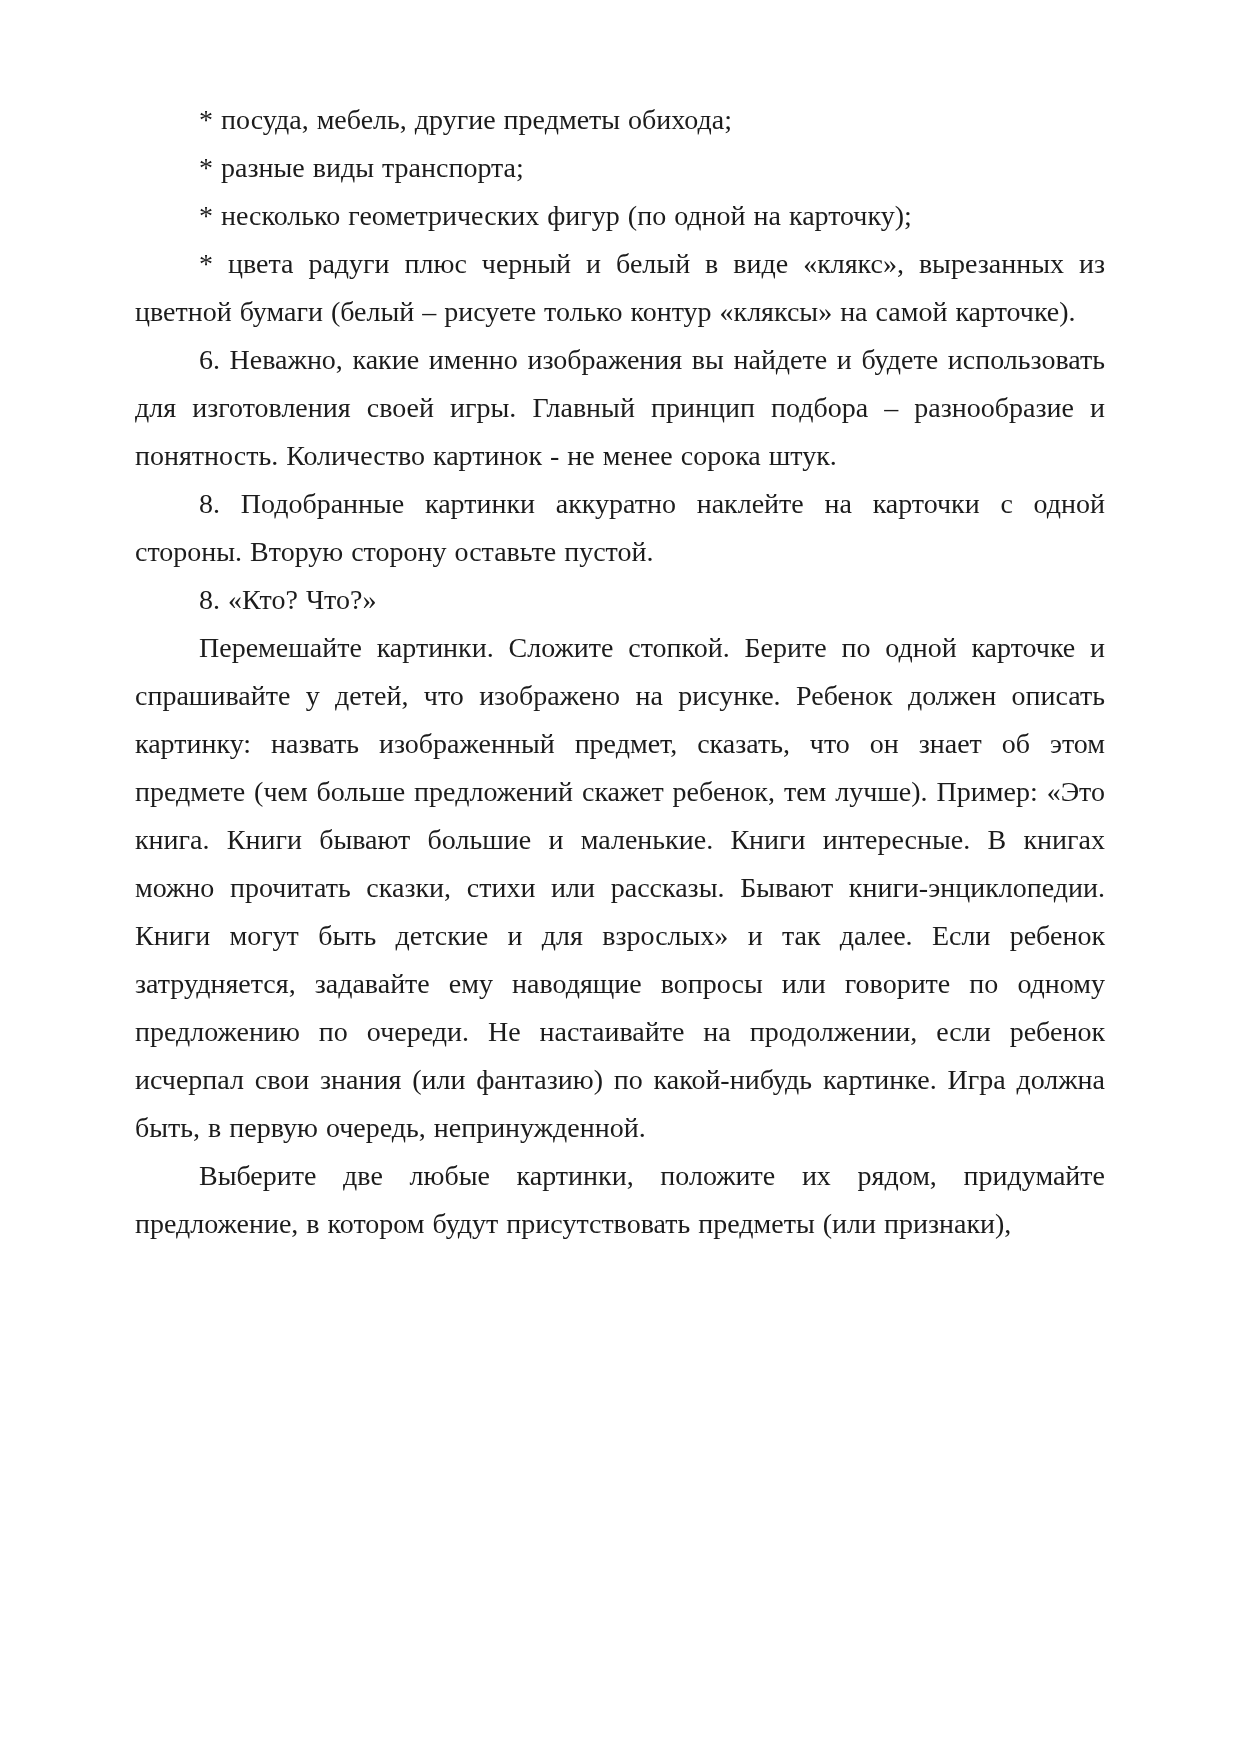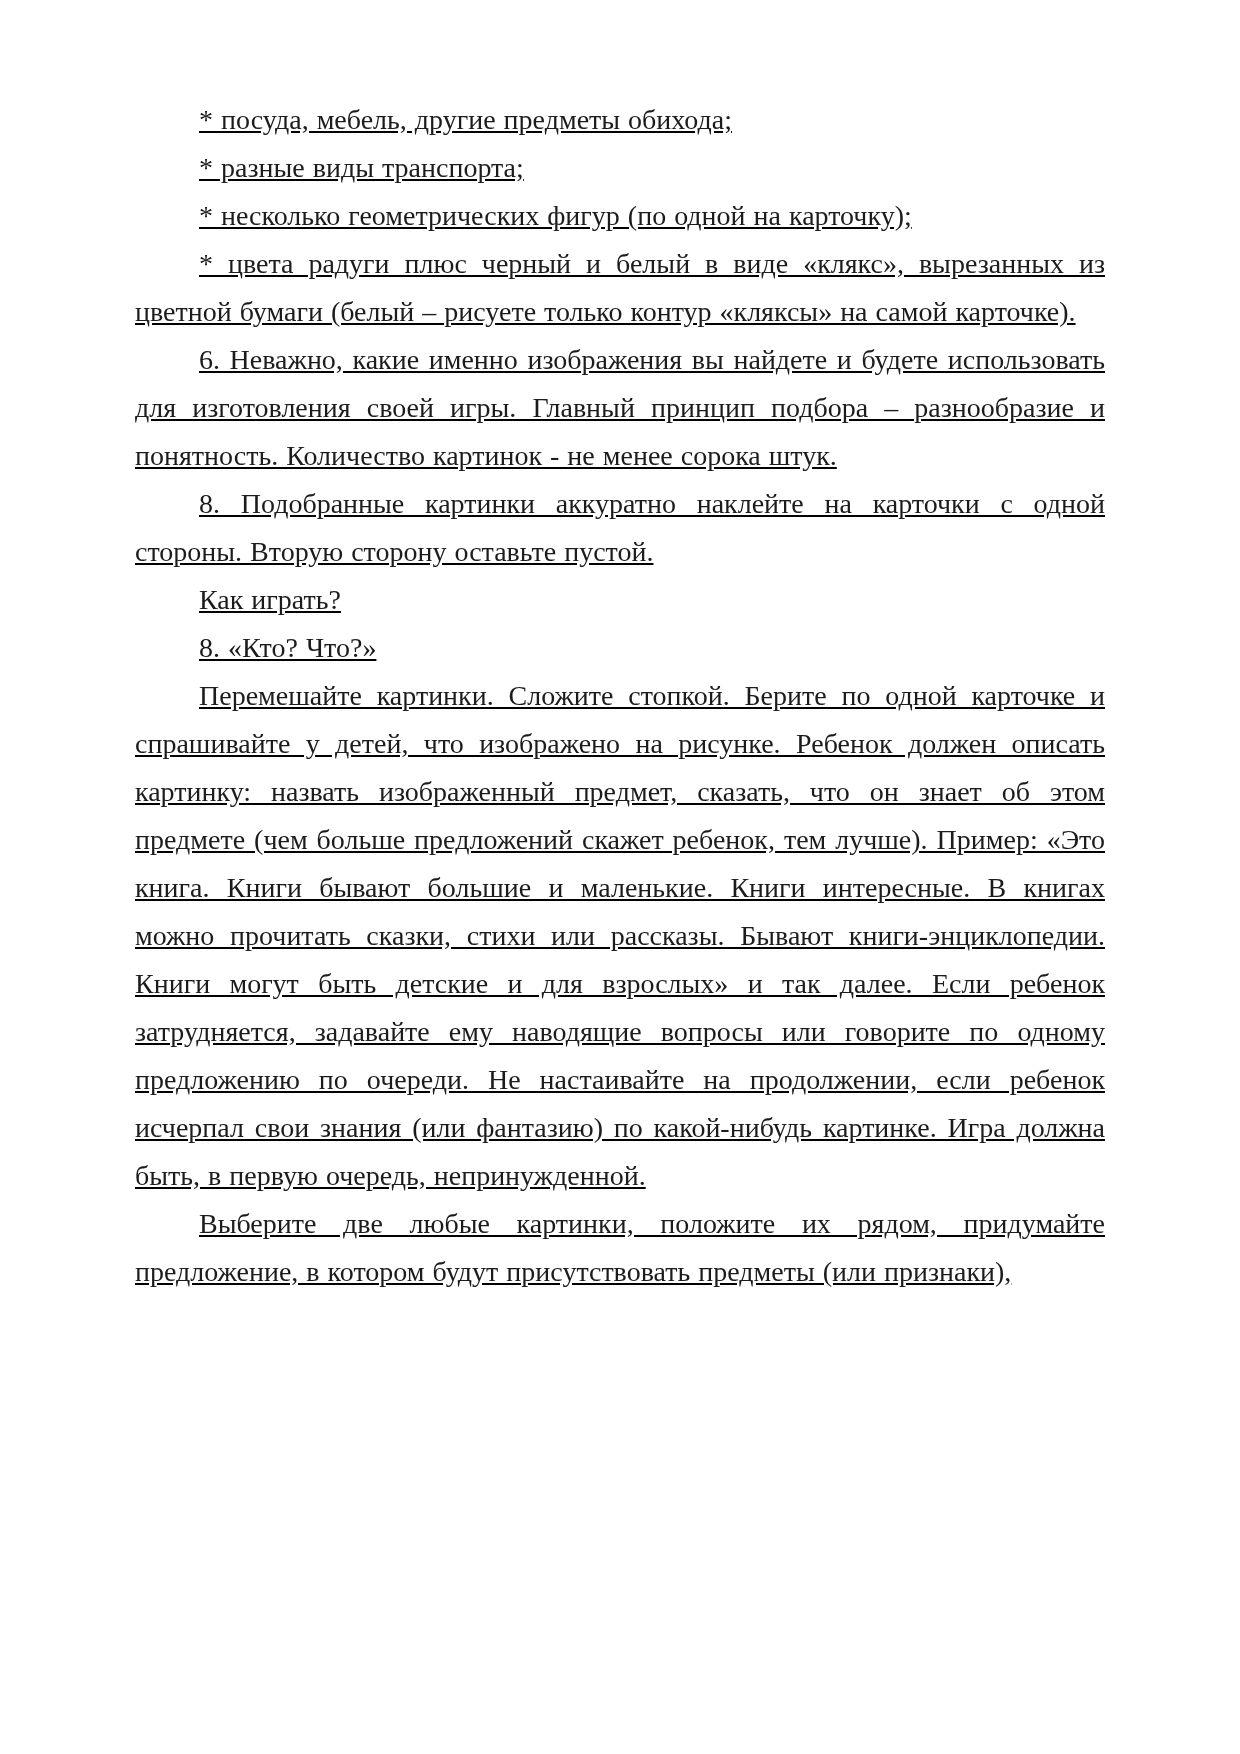--- a/index.html
+++ b/index.html
@@ -11,21 +11,20 @@
     position: relative;
     width: 1240px;
     height: 1754px;
     box-sizing: border-box;
     background: #ffffff;
     padding: 96px 135px 40px 135px;
     overflow: hidden;
   }
   .doc-content {
     width: 100%;
-    text-decoration: underline;
   }
   p.para {
     margin: 0;
     padding: 0;
     font-family: "Liberation Serif", "DejaVu Serif", serif;
     font-size: 28px;
     line-height: 48px;
     color: #1c1c1c;
     text-align: justify;
     text-indent: 64px;
@@ -36,18 +35,17 @@
 <body>
 
 <div class="page">
   <div class="doc-content">
     <p class="para">* посуда, мебель, другие предметы обихода;</p>
     <p class="para">* разные виды транспорта;</p>
     <p class="para">* несколько геометрических фигур (по одной на карточку);</p>
     <p class="para">* цвета радуги плюс черный и белый в виде «клякс», вырезанных из цветной бумаги (белый – рисуете только контур «кляксы» на самой карточке).</p>
     <p class="para">6. Неважно, какие именно изображения вы найдете и будете использовать для изготовления своей игры. Главный принцип подбора – разнообразие и понятность. Количество картинок - не менее сорока штук.</p>
     <p class="para">8. Подобранные картинки аккуратно наклейте на карточки с одной стороны. Вторую сторону оставьте пустой.</p>
-    <p class="para">Как играть?</p>
     <p class="para">8. «Кто? Что?»</p>
     <p class="para">Перемешайте картинки. Сложите стопкой. Берите по одной карточке и спрашивайте у детей, что изображено на рисунке. Ребенок должен описать картинку: назвать изображенный предмет, сказать, что он знает об этом предмете (чем больше предложений скажет ребенок, тем лучше). Пример: «Это книга. Книги бывают большие и маленькие. Книги интересные. В книгах можно прочитать сказки, стихи или рассказы. Бывают книги-энциклопедии. Книги могут быть детские и для взрослых» и так далее. Если ребенок затрудняется, задавайте ему наводящие вопросы или говорите по одному предложению по очереди. Не настаивайте на продолжении, если ребенок исчерпал свои знания (или фантазию) по какой-нибудь картинке. Игра должна быть, в первую очередь, непринужденной.</p>
     <p class="para">Выберите две любые картинки, положите их рядом, придумайте предложение, в котором будут присутствовать предметы (или признаки),</p>
   </div>
 </div>
 
 </body></html>

